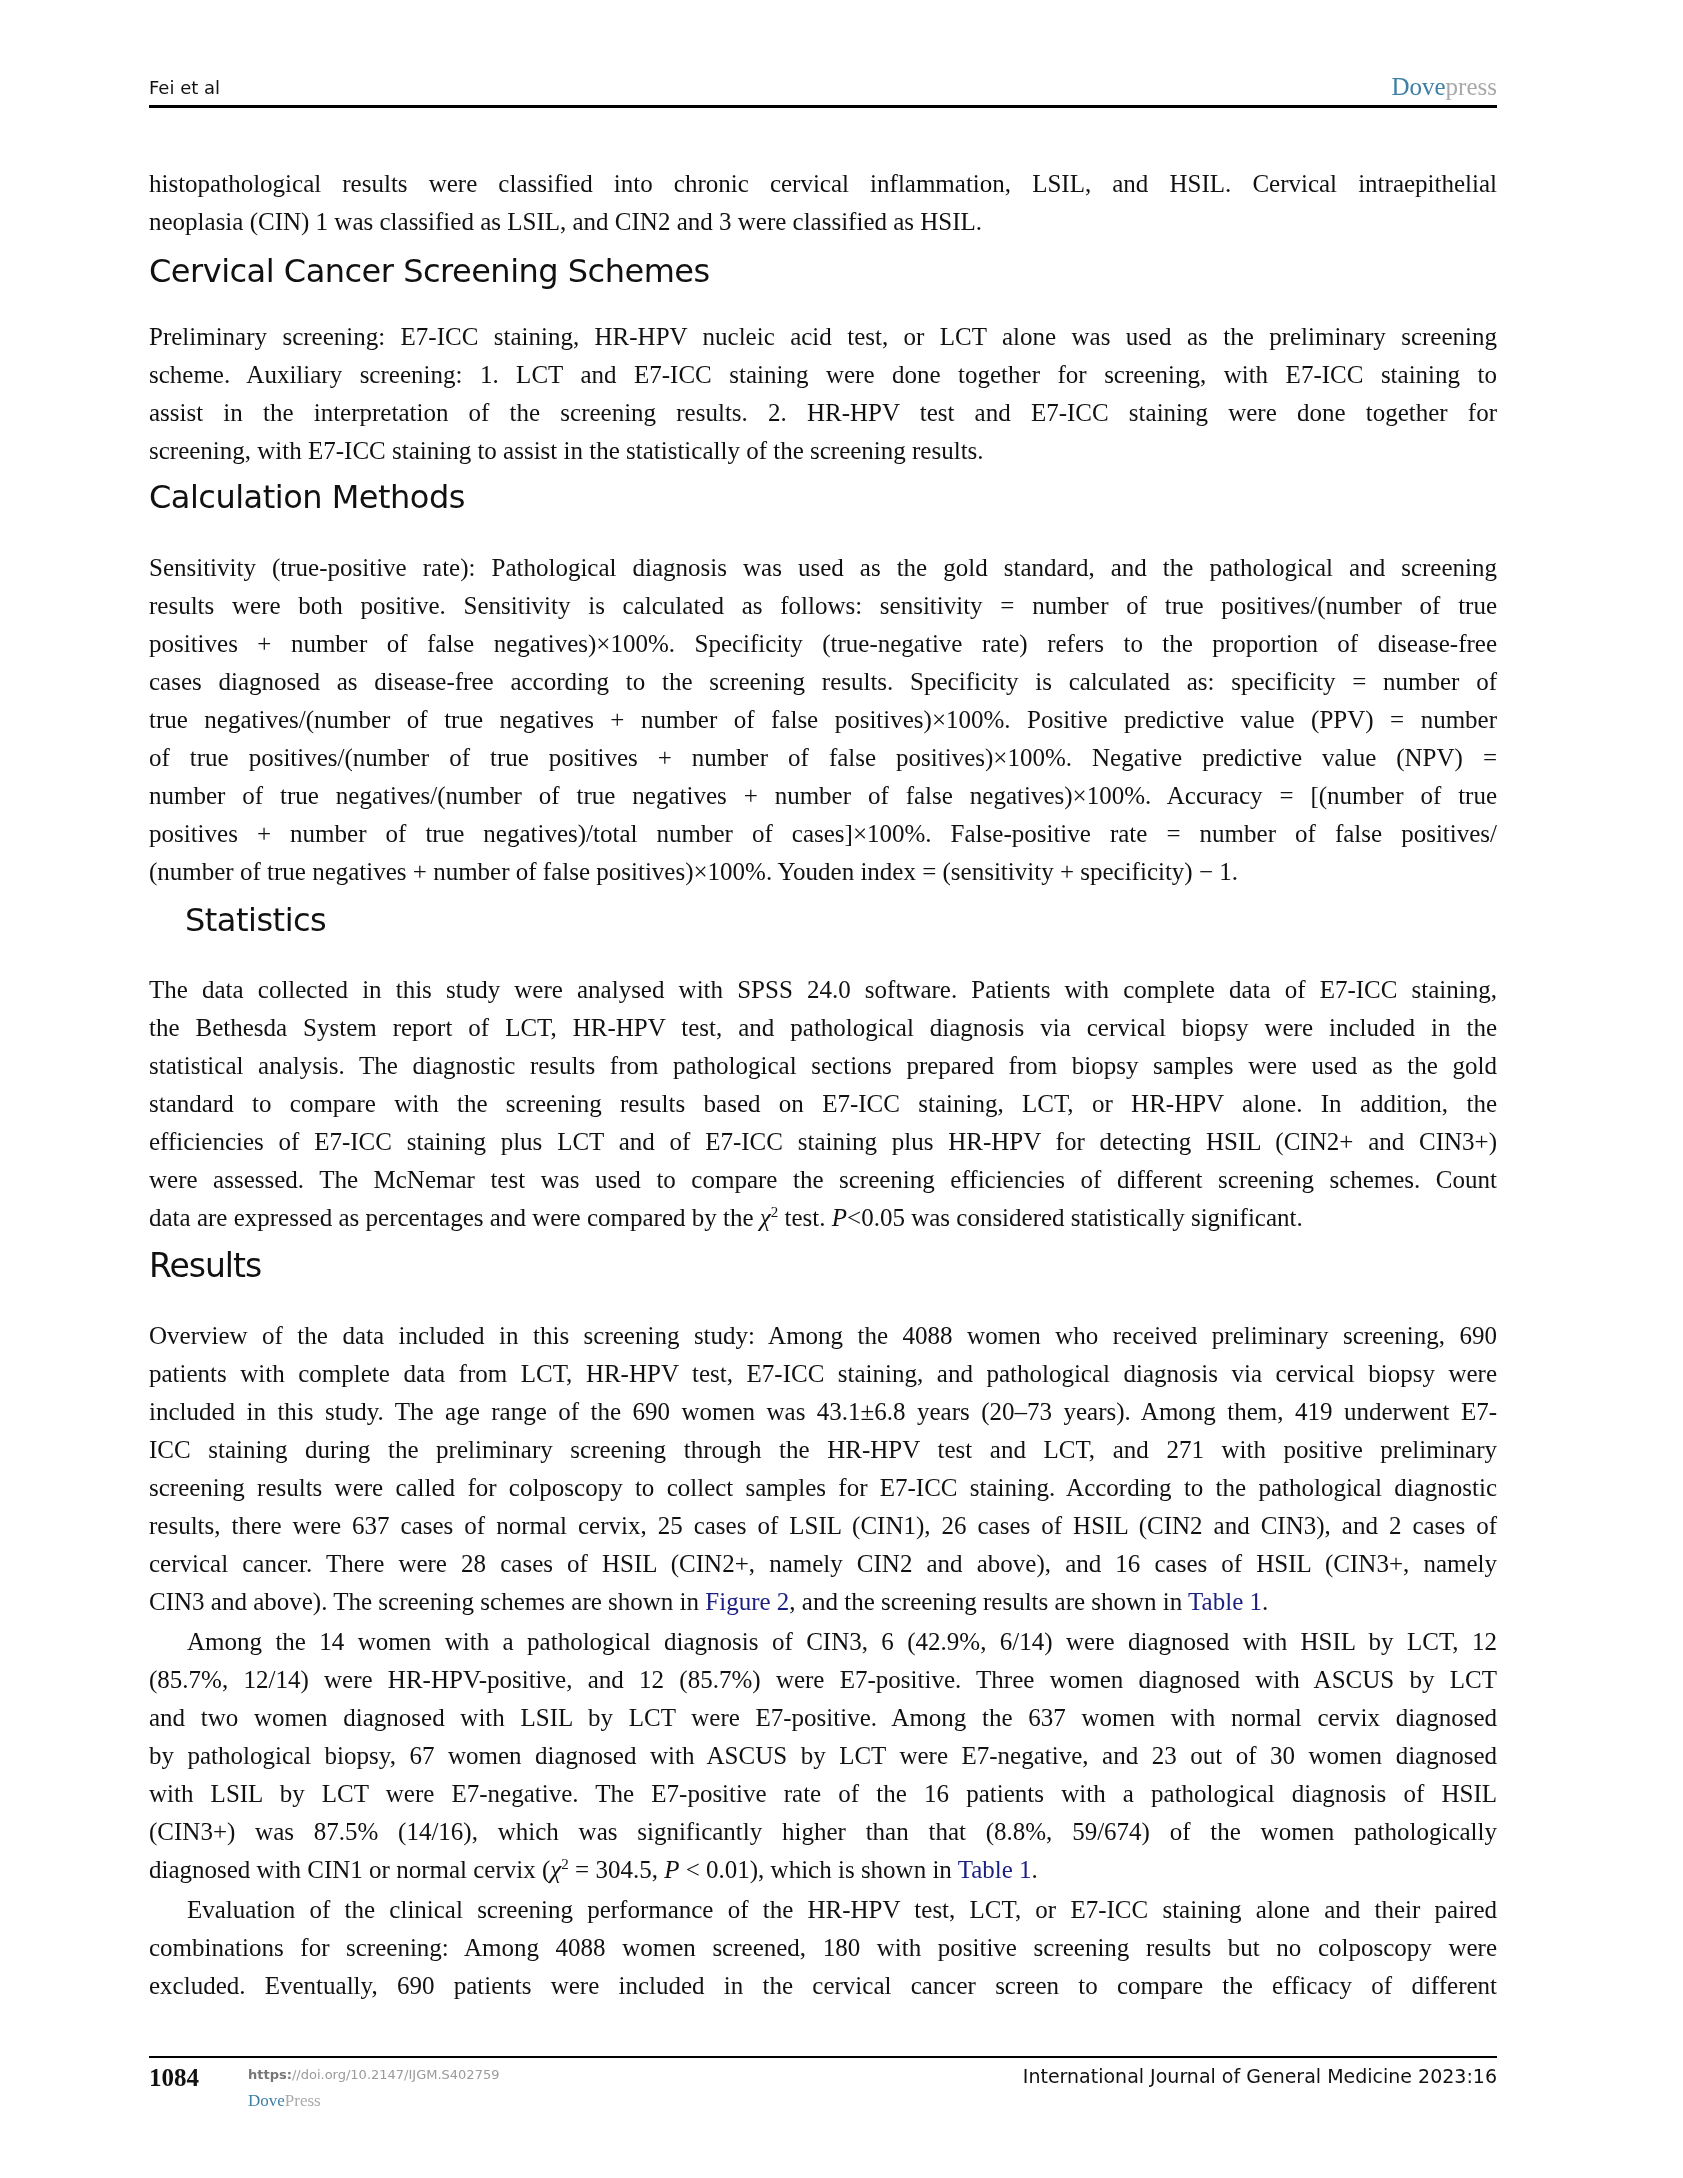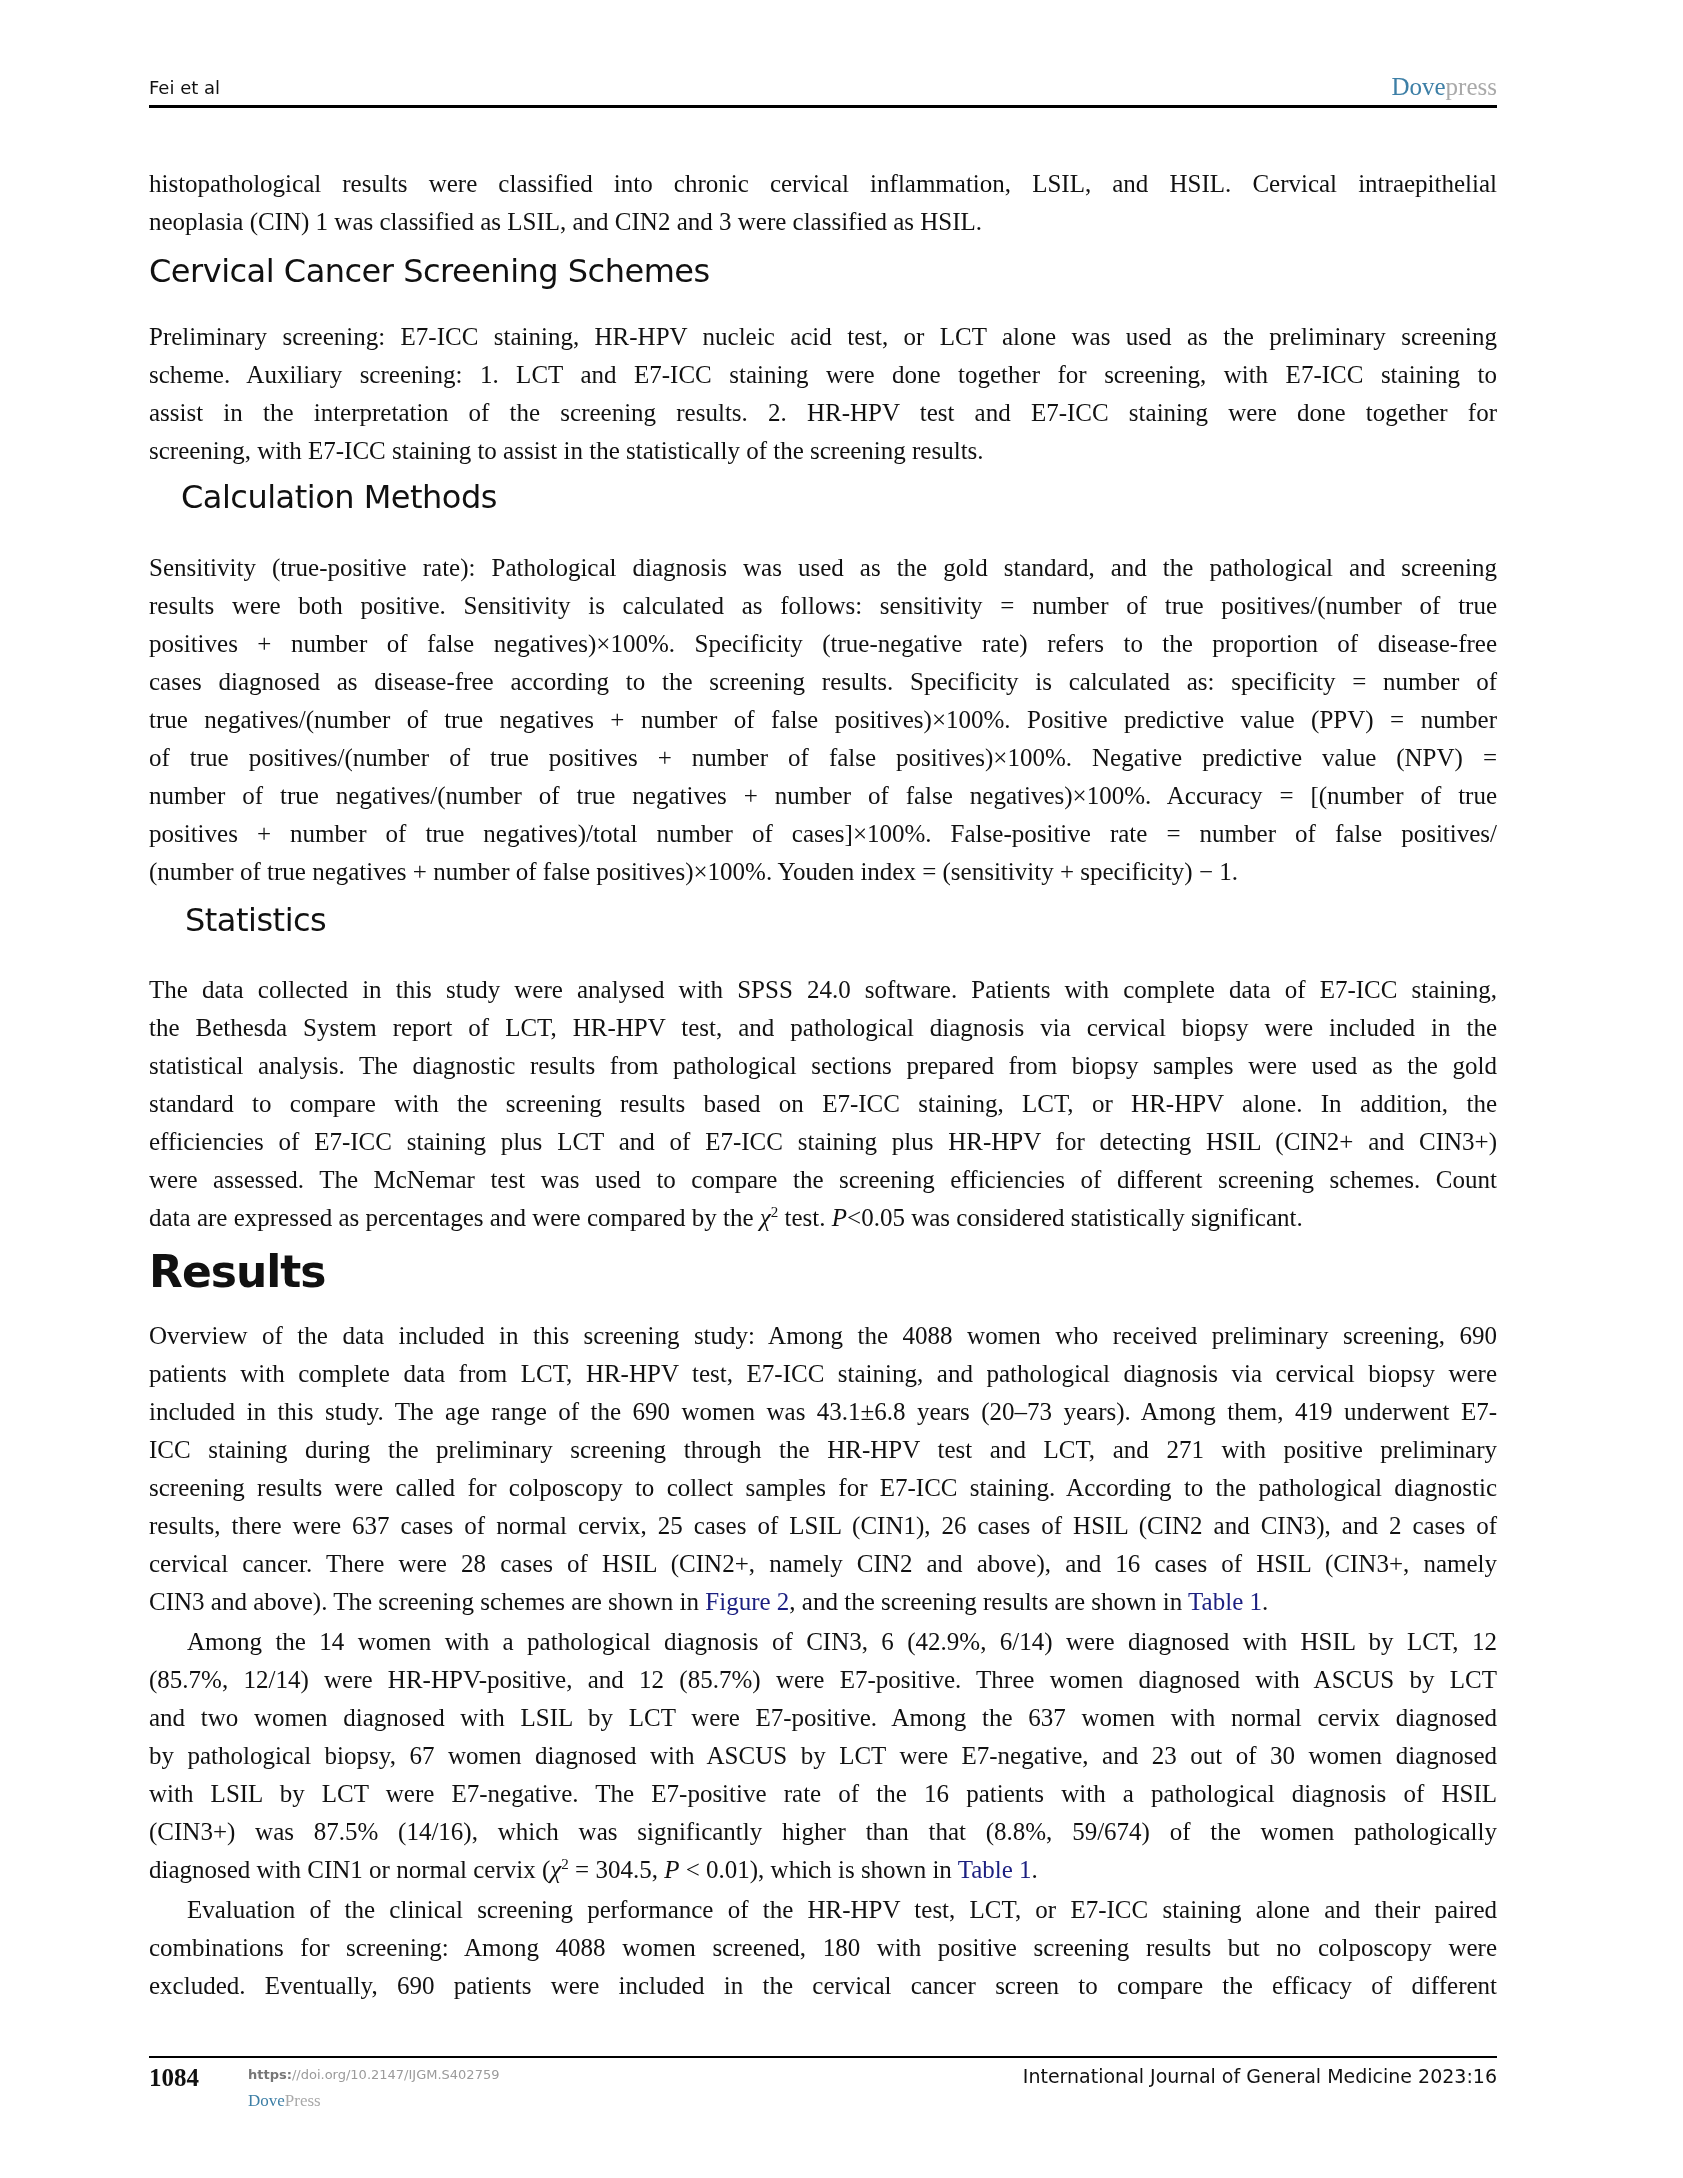--- a/index.html
+++ b/index.html
@@ -10,21 +10,21 @@
   .rh-logo { position:absolute; right:0; top:-4px; font-family:"Liberation Serif", serif; font-size:25px; }
   .logo-dove { color:#3d7fa6; }
   .logo-press { color:#a9a9a9; }
   .rule-top { position:absolute; top:105px; left:0; width:1348px; height:3px; background:#000; }
   .body-block { position:absolute; left:0; width:1348px;margin-top:28px; }
   .line { display:block; font-family:"Liberation Serif", serif; font-size:25px; line-height:38px; height:38px;
           text-align:justify; text-align-last:justify; white-space:nowrap; overflow:visible; }
   .line.last { text-align-last:left; }
   .line.indent { text-indent:38px; }
   .h2 { position:absolute; left:0; font-family:"DejaVu Sans", sans-serif; font-size:32px; font-weight:normal; color:#111; letter-spacing:-0.5px; }
-  .h1 { position:absolute; left:0; font-family:"DejaVu Sans", sans-serif; font-size:44px; font-weight:bold; color:#111; letter-spacing:-1px; }
+  .h1 { position:absolute; left:0; font-family:"DejaVu Sans", sans-serif; font-size:33px; font-weight:normal; color:#111; letter-spacing:-1px; }
   .link { color:#1b1f80; }
   .ital { font-style:italic; }
   sup { font-size:60%; line-height:0; }
   .rule-bottom { position:absolute; top:2056px; left:0; width:1348px; height:2px; background:#000; }
   .page-num { position:absolute; top:2064px; left:0; font-family:Liberation Serif, serif; font-weight:bold; font-size:25px; color:#111; }
   .doi { position:absolute; top:2067px; left:99px; font-family:"DejaVu Sans", sans-serif; font-size:13px; color:#9a9a9a; }
   .doi b { color:#777; }
   .foot-logo { position:absolute; top:2091px; left:99px; font-family:"Liberation Serif", serif; font-size:17px; }
   .journal { position:absolute; top:2065px; right:0; font-family:"DejaVu Sans", sans-serif; font-size:19px; color:#111; }
 </style>
@@ -45,21 +45,21 @@
   </div>
 
   <div class="h2" style="top:252px;">Cervical Cancer Screening Schemes</div>
   <div class="body-block" style="top:290px;">
     <span class="line">Preliminary screening: E7-ICC staining, HR-HPV nucleic acid test, or LCT alone was used as the preliminary screening</span>
     <span class="line">scheme. Auxiliary screening: 1. LCT and E7-ICC staining were done together for screening, with E7-ICC staining to</span>
     <span class="line">assist in the interpretation of the screening results. 2. HR-HPV test and E7-ICC staining were done together for</span>
     <span class="line last">screening, with E7-ICC staining to assist in the statistically of the screening results.</span>
   </div>
 
-  <div class="h2" style="top:478px;margin-left:32px;">Calculation Methods</div>
+  <div class="h2" style="top:478px;">Calculation Methods</div>
   <div class="body-block" style="top:521px;">
     <span class="line">Sensitivity (true-positive rate): Pathological diagnosis was used as the gold standard, and the pathological and screening</span>
     <span class="line">results were both positive. Sensitivity is calculated as follows: sensitivity = number of true positives/(number of true</span>
     <span class="line">positives + number of false negatives)×100%. Specificity (true-negative rate) refers to the proportion of disease-free</span>
     <span class="line">cases diagnosed as disease-free according to the screening results. Specificity is calculated as: specificity = number of</span>
     <span class="line">true negatives/(number of true negatives + number of false positives)×100%. Positive predictive value (PPV) = number</span>
     <span class="line">of true positives/(number of true positives + number of false positives)×100%. Negative predictive value (NPV) =</span>
     <span class="line">number of true negatives/(number of true negatives + number of false negatives)×100%. Accuracy = [(number of true</span>
     <span class="line">positives + number of true negatives)/total number of cases]×100%. False-positive rate = number of false positives/</span>
     <span class="line last">(number of true negatives + number of false positives)×100%. Youden index = (sensitivity + specificity) − 1.</span>

